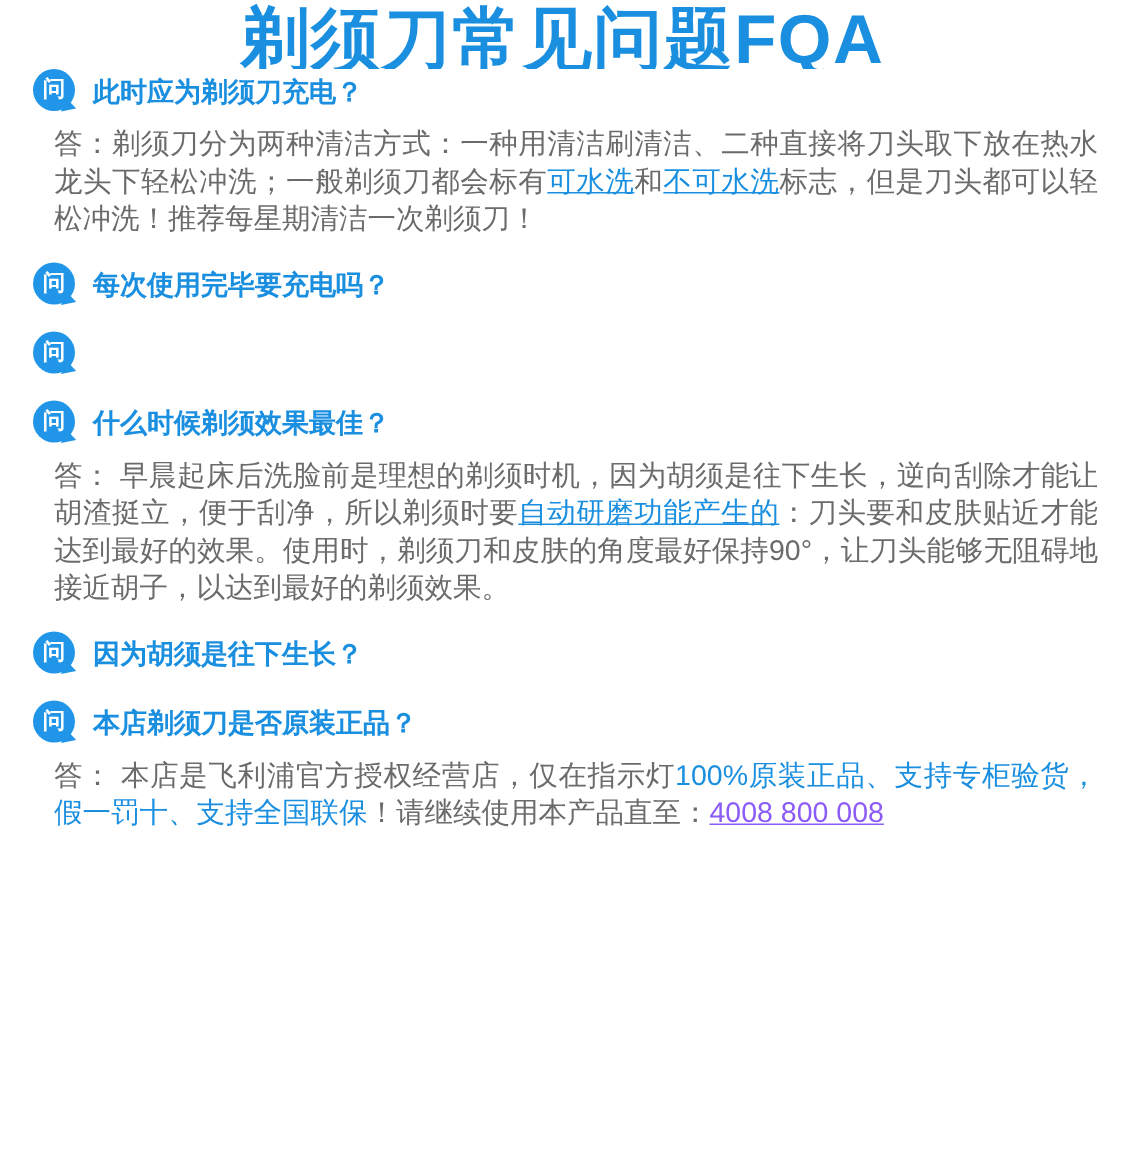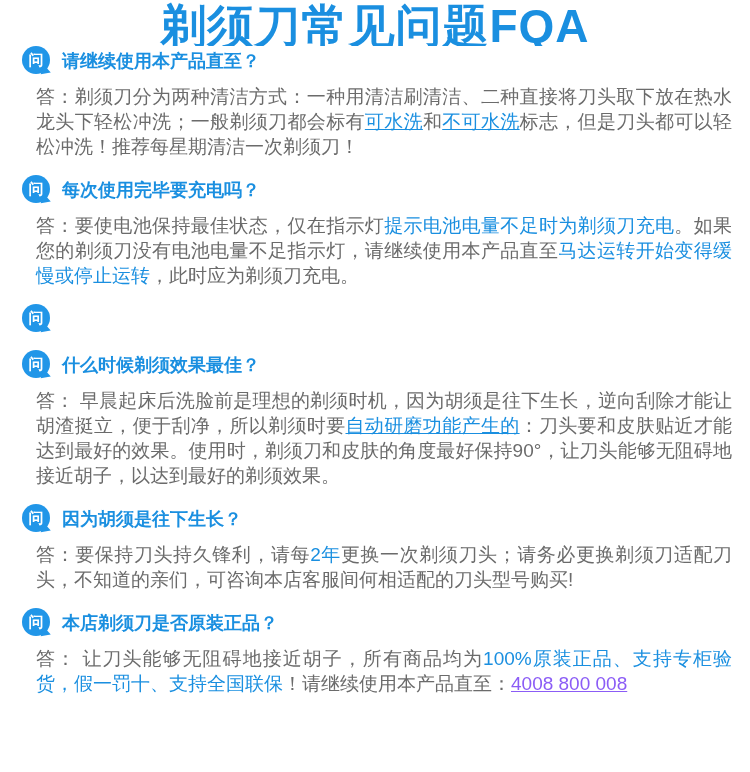--- a/index.html
+++ b/index.html
@@ -111,37 +111,34 @@
   <h1 class="title">剃须刀常见问题FQA</h1>
 
   <div class="faq-list">
 
     <div class="faq-item">
       <div class="q-row">
         <div class="q-icon">
           <div class="circle">问</div>
           <div class="tail"></div>
         </div>
-        <div class="q-text">请继续使用本产品直至？</div>
+        <div class="q-text">此时应为剃须刀充电？</div>
       </div>
       <div class="a-text">
         <span class="a-label">答：</span><span>剃须刀分为两种清洁方式：一种用清洁刷清洁、二种直接将刀头取下放在热水龙头下轻松冲洗；一般剃须刀都会标有</span><span class="hl-u">可水洗</span><span>和</span><span class="hl-u">不可水洗</span><span>标志，但是刀头都可以轻松冲洗！推荐每星期清洁一次剃须刀！</span>
       </div>
     </div>
 
     <div class="faq-item">
       <div class="q-row">
         <div class="q-icon">
           <div class="circle">问</div>
           <div class="tail"></div>
         </div>
         <div class="q-text">每次使用完毕要充电吗？</div>
-      </div>
-      <div class="a-text">
-        <span class="a-label">答：</span><span>要使电池保持最佳状态，仅在指示灯</span><span class="hl">提示电池电量不足时为剃须刀充电</span><span>。如果您的剃须刀没有电池电量不足指示灯，请继续使用本产品直至</span><span class="hl">马达运转开始变得缓慢或停止运转</span><span>，此时应为剃须刀充电。</span>
       </div>
     </div>
 
     <div class="faq-item">
       <div class="q-row">
         <div class="q-icon">
           <div class="circle">问</div>
           <div class="tail"></div>
         </div>
       </div>
@@ -161,32 +158,29 @@
     </div>
 
     <div class="faq-item">
       <div class="q-row">
         <div class="q-icon">
           <div class="circle">问</div>
           <div class="tail"></div>
         </div>
         <div class="q-text">因为胡须是往下生长？</div>
       </div>
-      <div class="a-text">
-        <span class="a-label">答：</span><span>要保持刀头持久锋利，请每</span><span class="hl">2年</span><span>更换一次剃须刀头；请务必更换剃须刀适配刀头，不知道的亲们，可咨询本店客服间何相适配的刀头型号购买!</span>
-      </div>
     </div>
 
     <div class="faq-item">
       <div class="q-row">
         <div class="q-icon">
           <div class="circle">问</div>
           <div class="tail"></div>
         </div>
         <div class="q-text">本店剃须刀是否原装正品？</div>
       </div>
       <div class="a-text">
-        <span class="a-label">答：</span><span> 让刀头能够无阻碍地接近胡子，所有商品均为</span><span class="hl">100%原装正品、支持专柜验货，假一罚十、支持全国联保</span><span>！请继续使用本产品直至：</span><span class="phone">4008 800 008</span>
+        <span class="a-label">答：</span><span> 本店是飞利浦官方授权经营店，仅在指示灯</span><span class="hl">100%原装正品、支持专柜验货，假一罚十、支持全国联保</span><span>！请继续使用本产品直至：</span><span class="phone">4008 800 008</span>
       </div>
     </div>
 
   </div>
 </div>
 
 </body></html>

